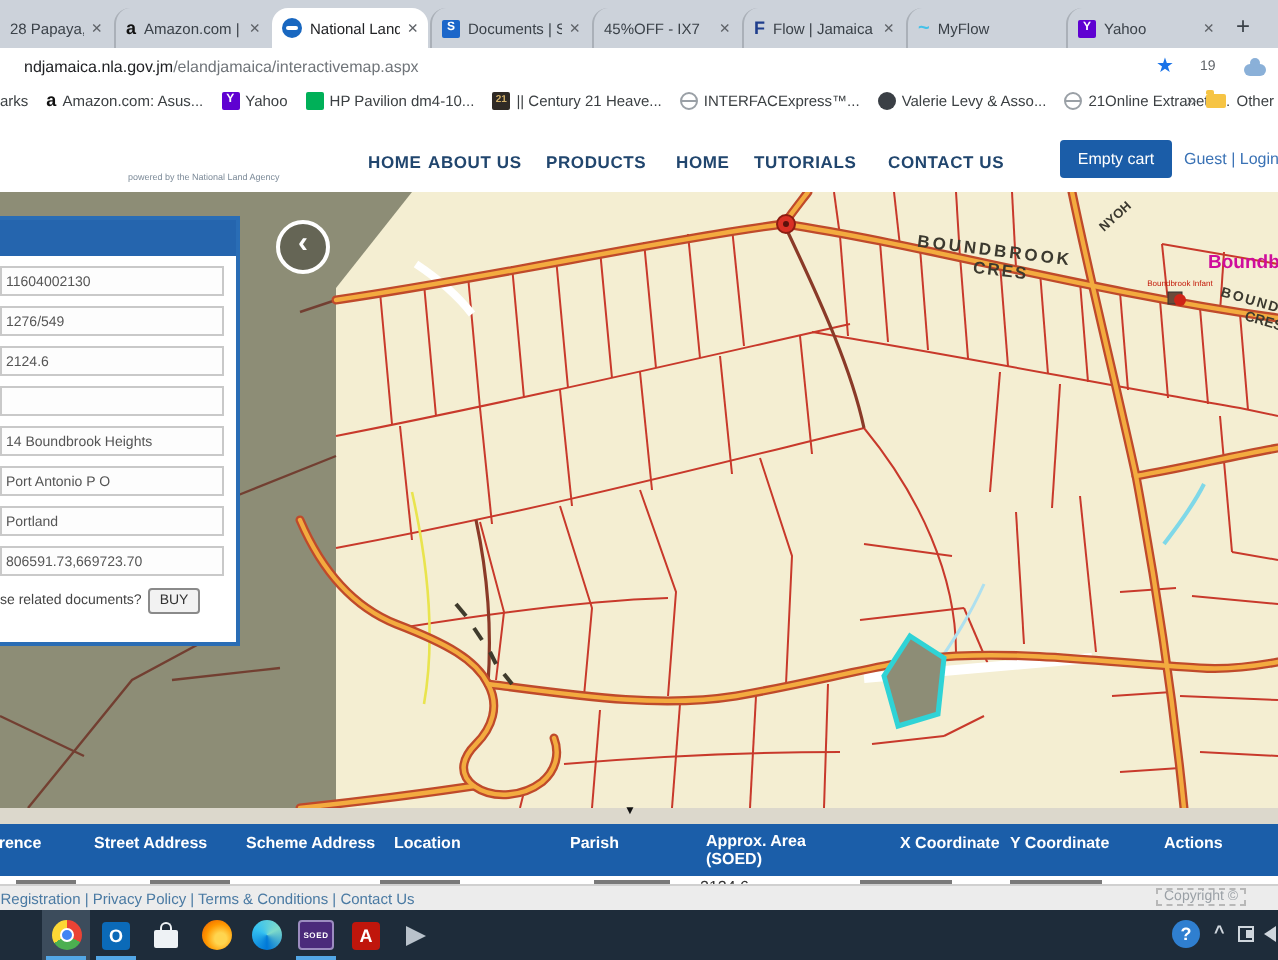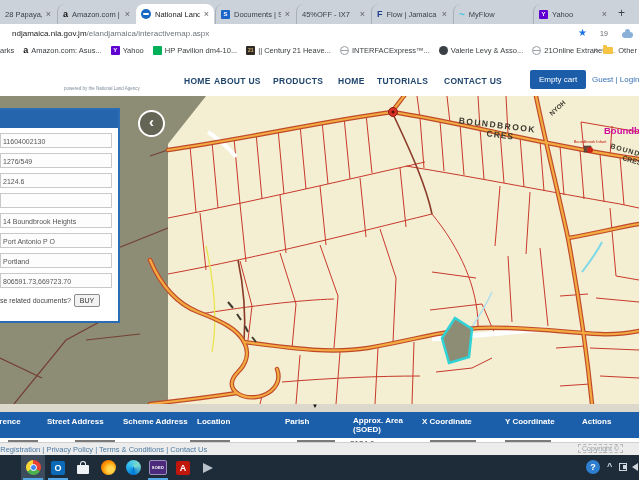--- a/index.html
+++ b/index.html
@@ -91,21 +91,21 @@
   .buyrow{margin:6px 6px 0 28px;display:flex;align-items:center;gap:3px;font-size:7px;color:#444;}
   .buybtn{border:1px solid #8a8a8a;background:#f2f2f2;padding:2px 5px;font-size:7px;border-radius:2px;color:#333;}
 
   
   .collapsestrip{position:absolute;left:0;top:404px;width:639px;height:8px;background:#dcd8cc;}
   .collapsestrip .tri{position:absolute;left:312px;top:-1px;font-size:6px;color:#111;}
   .thead{position:absolute;left:0;top:412px;width:639px;height:26px;background:#1b5ea9;}
   .th{position:absolute;top:5px;font-size:8px;font-weight:bold;color:#fff;white-space:nowrap;}
   .c0{left:-18px;} .c1{left:47px;} .c2{left:123px;} .c3{left:197px;} .c4{left:285px;}
   .c5{left:353px;width:58px;white-space:normal;line-height:8.5px;}
-  .c6{left:422px;} .c7{left:505px;} .c8{left:582px;}
+  .c6{left:450px;} .c7{left:505px;} .c8{left:582px;}
   .cliprow{position:absolute;left:0;top:438px;width:639px;height:4px;background:#fff;overflow:hidden;}
   .sliver{position:absolute;left:350px;top:1px;font-size:8px;color:#333;}
   .dash{position:absolute;top:2px;height:2px;background:#7a7a7a;}
 
   
   .footer{position:absolute;left:0;top:442px;width:639px;height:13px;background:#ececec;border-top:1px solid #d0d0d0;box-sizing:border-box;}
   .flinks{position:absolute;left:-6px;top:2px;font-size:7.5px;color:#4a7aa3;white-space:nowrap;}
   .fcopy{position:absolute;left:578px;top:1px;font-size:7px;color:#9aa0a6;border:1px dashed #b8b8b8;padding:0 3px;white-space:nowrap;}
 
   

